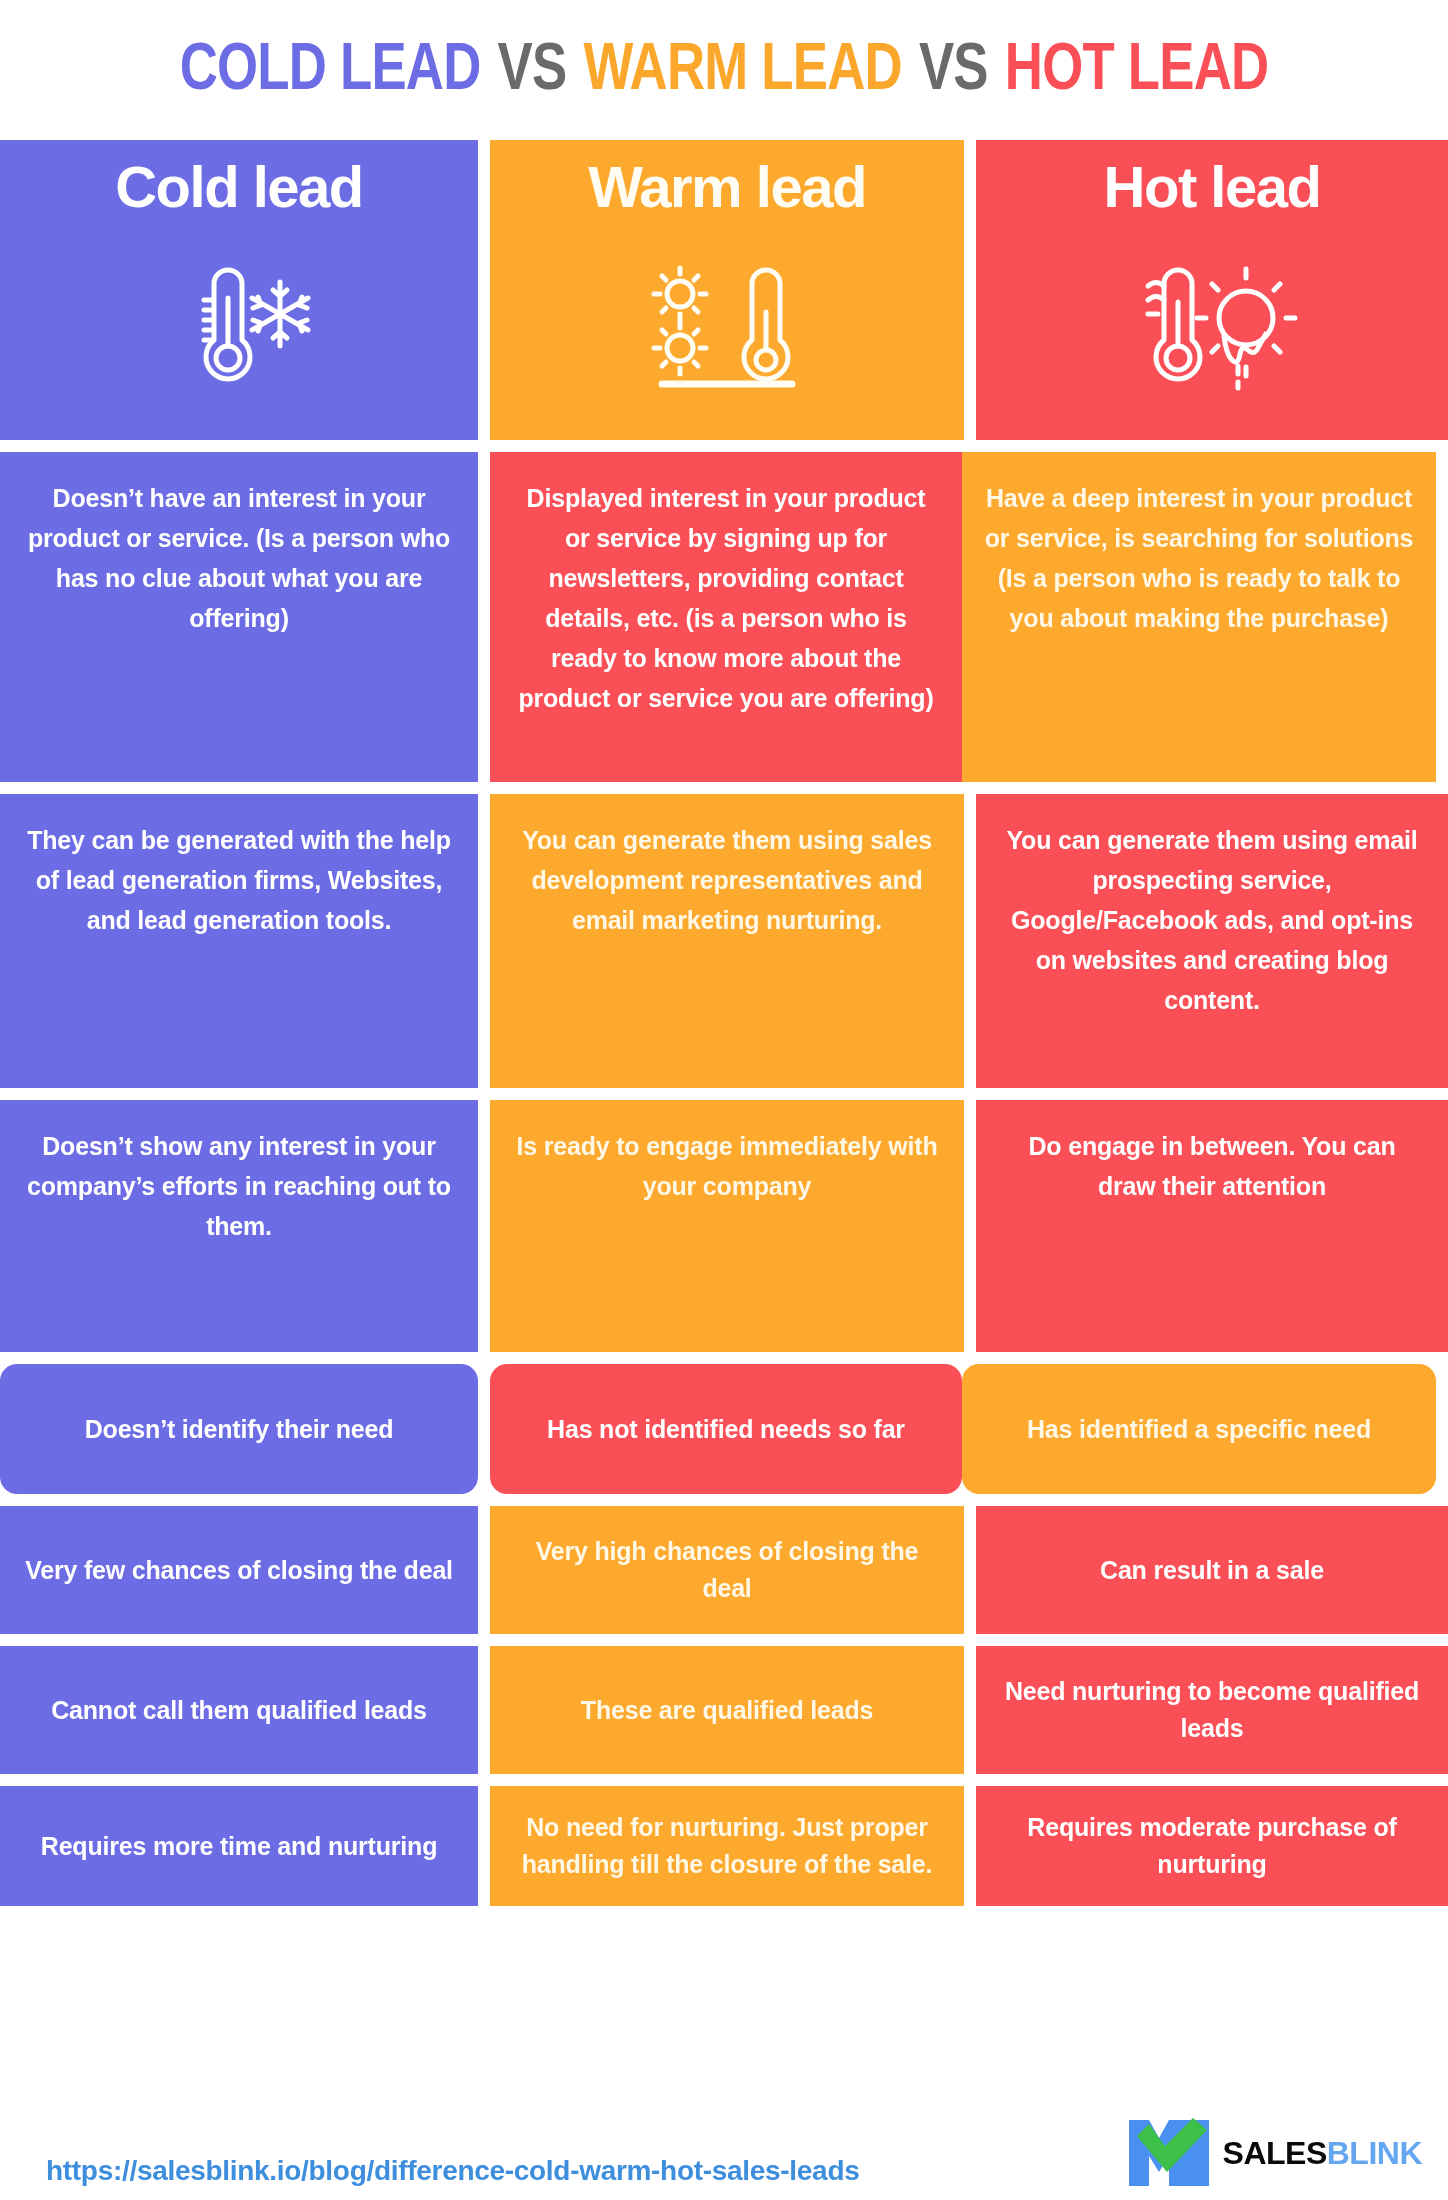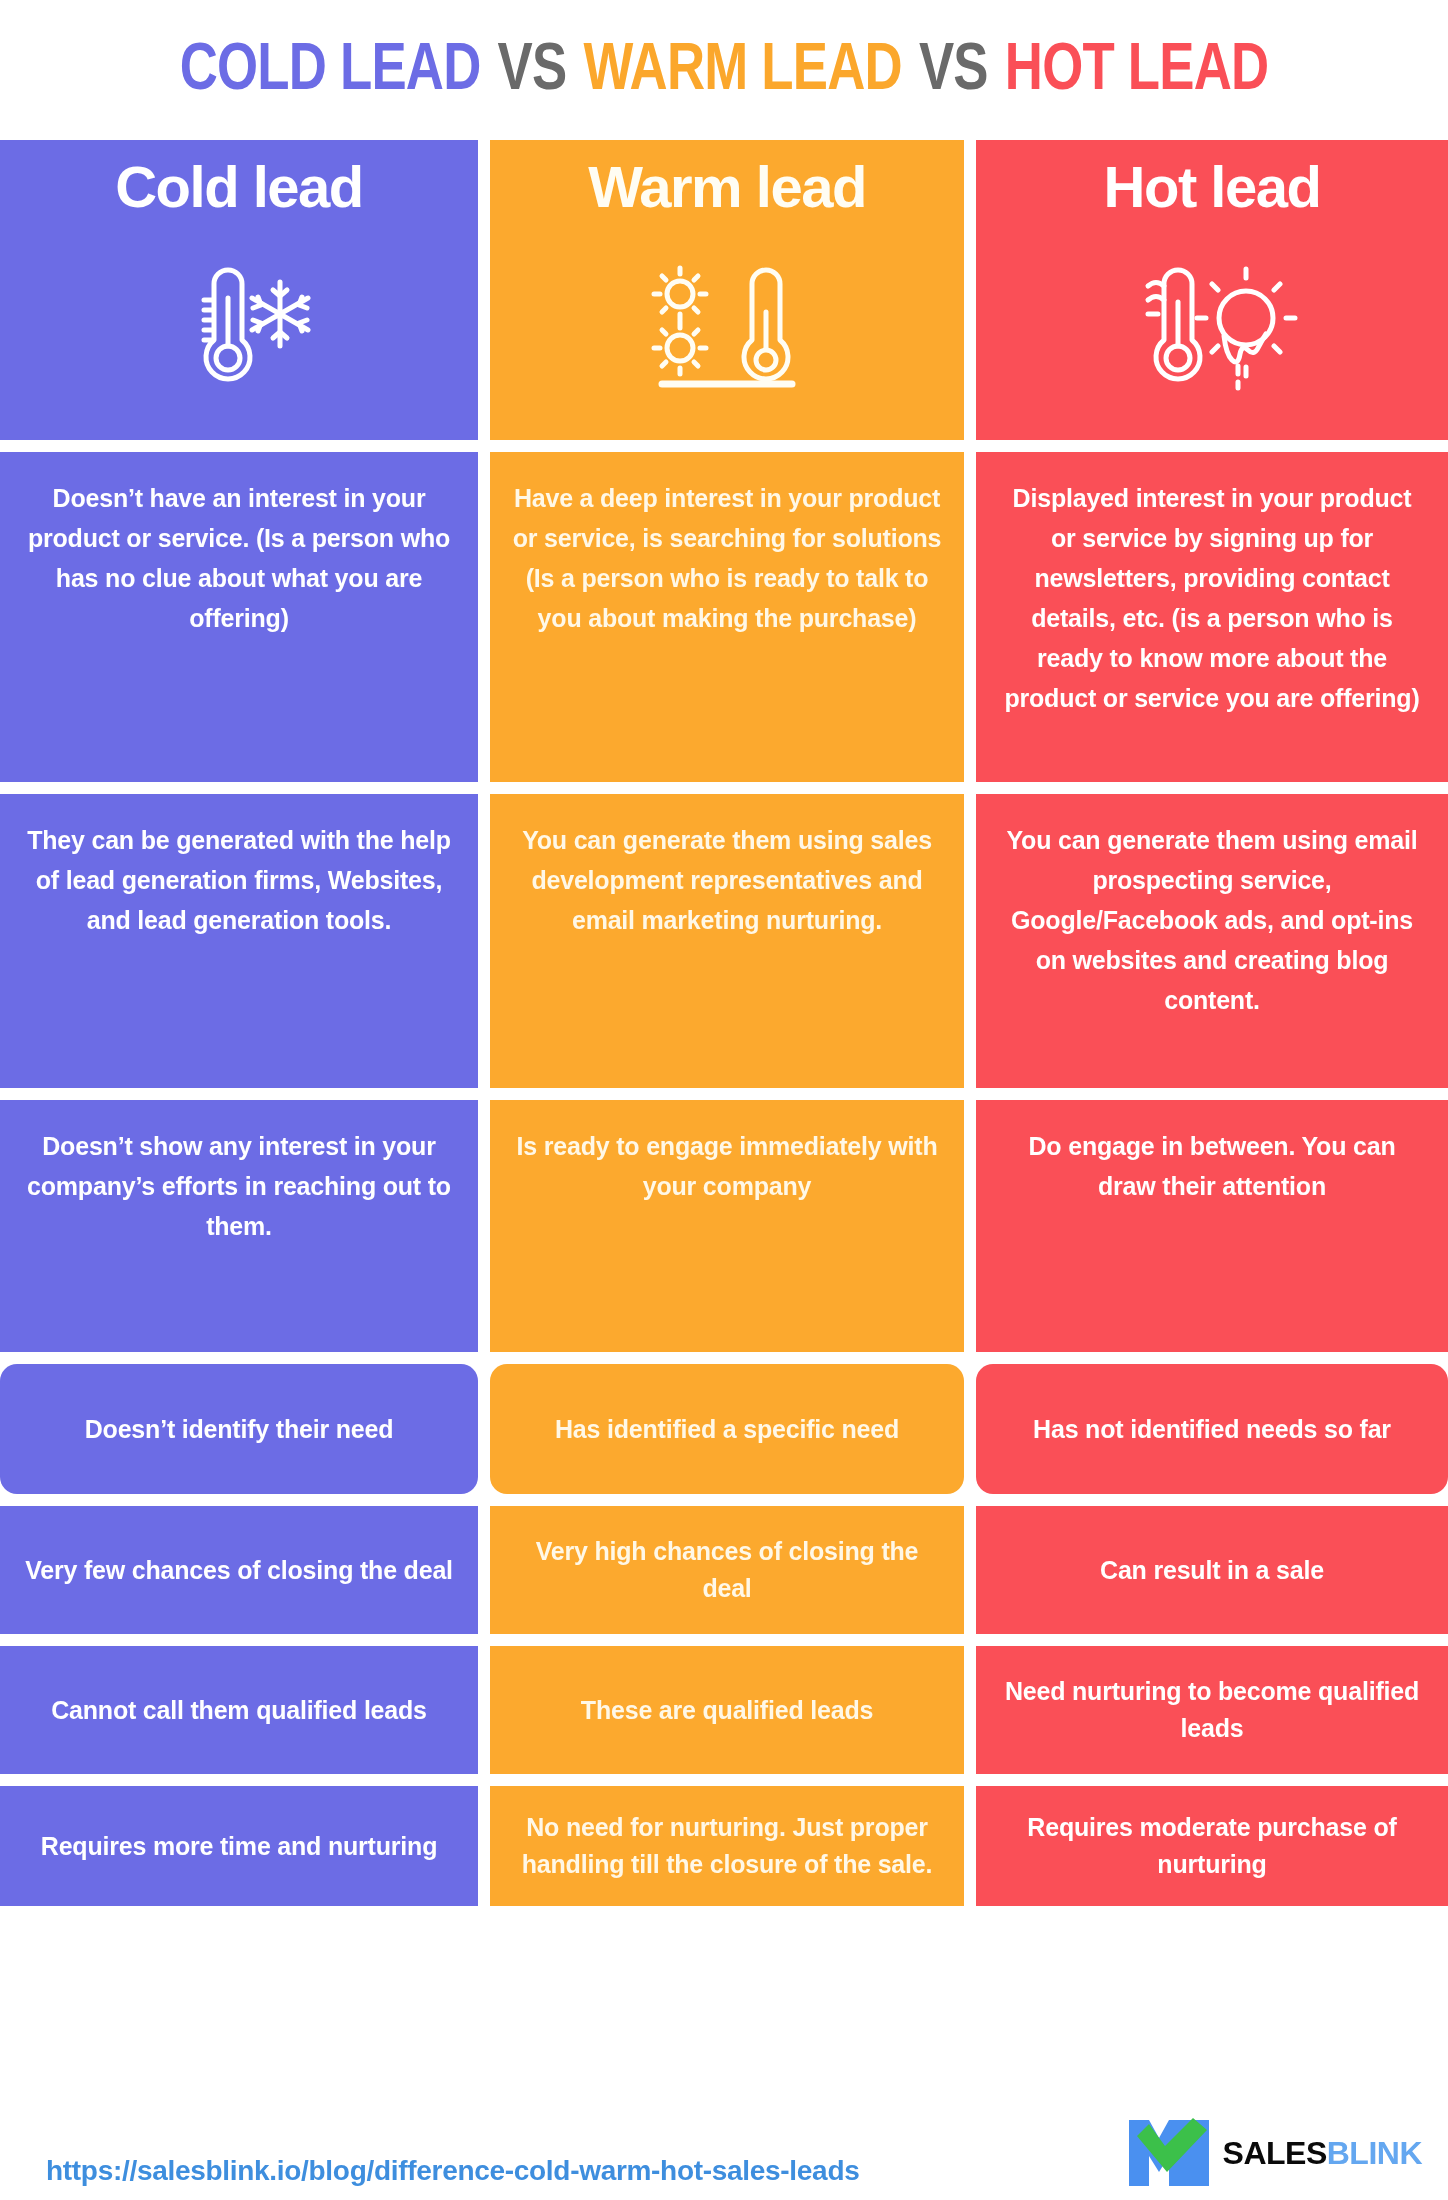--- a/index.html
+++ b/index.html
@@ -180,43 +180,43 @@
             <path d="M126 104 v8 M126 120 v6"></path>
           </svg>
         </div>
       </div>
     </div>
 
     <div class="gap"></div>
 
     <div class="row r1">
       <div class="cell col-cold">Doesn’t have an interest in your product or service. (Is a person who has no clue about what you are offering)</div>
+      <div class="cell col-hot">Displayed interest in your product or service by signing up for newsletters, providing contact details, etc. (is a person who is ready to know more about the product or service you are offering)</div>
       <div class="cell col-warm">Have a deep interest in your product or service, is searching for solutions (Is a person who is ready to talk to you about making the purchase)</div>
-      <div class="cell col-hot">Displayed interest in your product or service by signing up for newsletters, providing contact details, etc. (is a person who is ready to know more about the product or service you are offering)</div>
     </div>
     <div class="gap"></div>
 
     <div class="row r2">
       <div class="cell col-cold">They can be generated with the help of lead generation firms, Websites, and lead generation tools.</div>
       <div class="cell col-warm">You can generate them using sales development representatives and email marketing nurturing.</div>
       <div class="cell col-hot">You can generate them using email prospecting service,  Google/Facebook ads, and opt-ins on websites and creating blog content.</div>
     </div>
     <div class="gap"></div>
 
     <div class="row r3">
       <div class="cell col-cold">Doesn’t show any interest in your company’s efforts in reaching out to them.</div>
       <div class="cell col-warm">Is ready to engage immediately with your company</div>
       <div class="cell col-hot">Do engage in between. You can draw their attention</div>
     </div>
     <div class="gap"></div>
 
     <div class="row r4">
       <div class="cell col-cold">Doesn’t identify their need</div>
+      <div class="cell col-hot">Has not identified needs so far</div>
       <div class="cell col-warm">Has identified a  specific need</div>
-      <div class="cell col-hot">Has not identified needs so far</div>
     </div>
     <div class="gap"></div>
 
     <div class="row r5">
       <div class="cell col-cold">Very few chances of closing the deal</div>
       <div class="cell col-warm">Very high chances of closing the deal</div>
       <div class="cell col-hot">Can result in a sale</div>
     </div>
     <div class="gap"></div>
 

